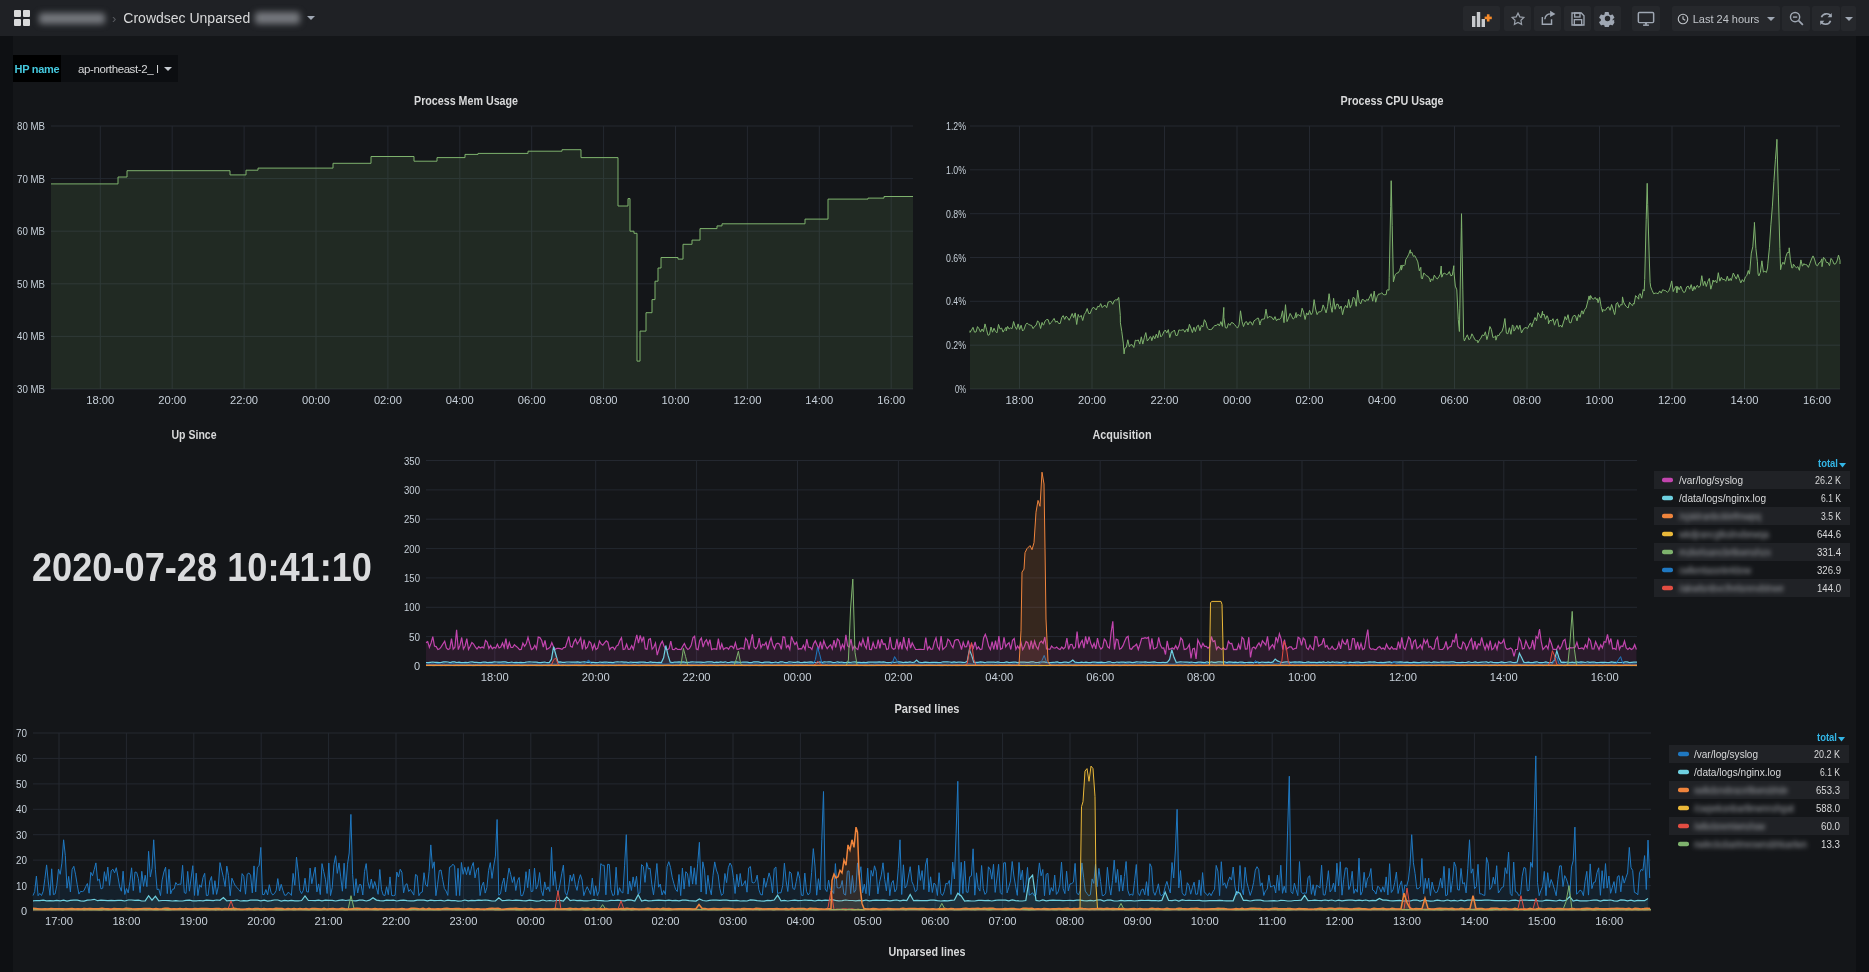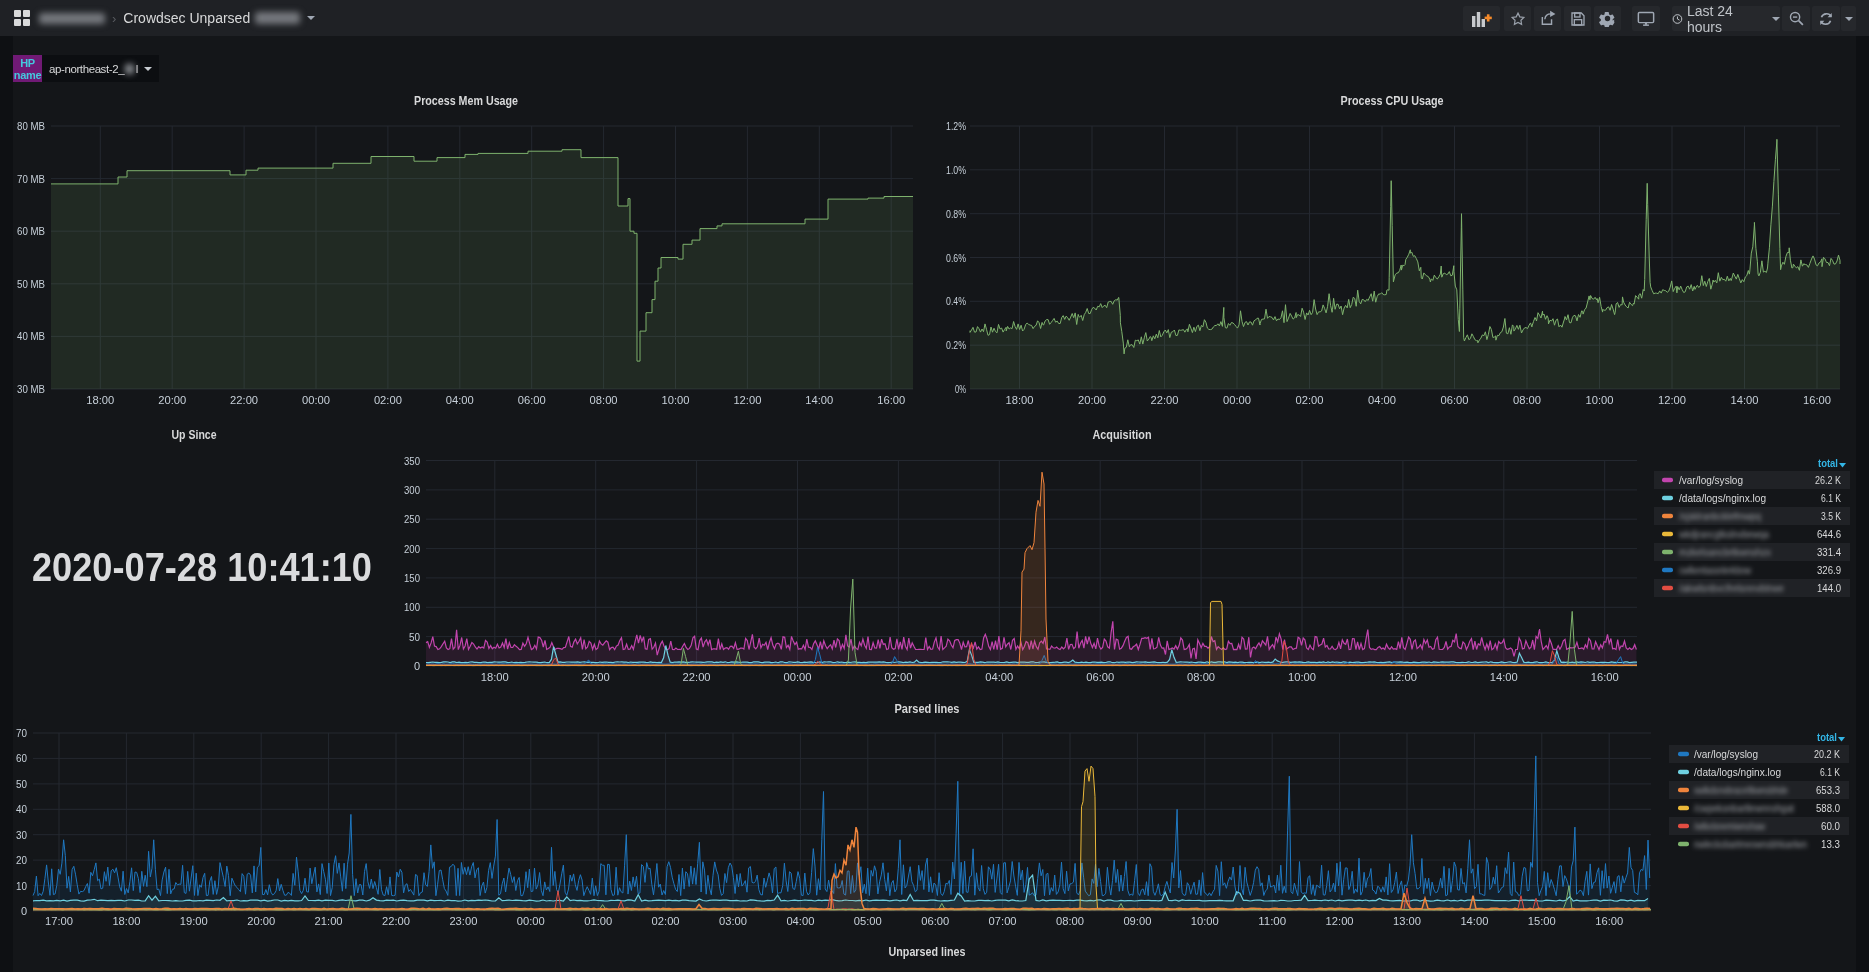--- a/index.html
+++ b/index.html
@@ -1,24 +1,24 @@
 <!DOCTYPE html>
 <html><head><meta charset="utf-8"><style>
 *{margin:0;padding:0;box-sizing:border-box;}
 html,body{width:1869px;height:972px;background:#141619;overflow:hidden;font-family:"Liberation Sans",sans-serif;}
 #page{position:relative;width:1869px;height:972px;background:#141619;}
 #navbar{position:absolute;top:0;left:0;width:100%;height:36px;background:#1f2125;}
 .nbtn{position:absolute;top:6px;height:25px;background:#26282c;border-radius:2px;display:flex;align-items:center;justify-content:center;}
 #crumb{position:absolute;top:0;left:13px;height:36px;display:flex;align-items:center;color:#d8d9da;font-size:14px;}
 .blurblob{display:inline-block;background:#75787d;border-radius:3px;filter:blur(3px);}
 #varrow{position:absolute;top:55px;left:13px;height:27px;display:flex;}
-#varlabel{background:#701a75;color:#45c8dd;font-size:11px;font-weight:bold;display:flex;align-items:center;justify-content:center;width:29px;letter-spacing:-0.3px;text-align:center;}
-#varvalue{background:#0c0e11;color:#d8d9da;font-size:11.5px;display:flex;align-items:center;padding:0 7px;width:117px;letter-spacing:-0.4px;white-space:nowrap;overflow:hidden;}
+#varlabel{background:#000000;color:#45c8dd;font-size:11px;font-weight:bold;display:flex;align-items:center;justify-content:center;width:48px;letter-spacing:-0.3px;}
+#varvalue{background:#0c0e11;color:#d8d9da;font-size:11.5px;display:flex;align-items:center;padding:0 17px;width:117px;letter-spacing:-0.4px;white-space:nowrap;overflow:hidden;}
 .caret{display:inline-block;width:0;height:0;border-left:4px solid transparent;border-right:4px solid transparent;border-top:4.5px solid #9fa7b3;margin-left:8px;}
-#timepick{position:absolute;left:1672px;top:6px;width:108px;height:25px;background:#26282c;border-radius:2px;color:#c0c4c9;font-size:14px;display:flex;align-items:center;justify-content:center;}
+#timepick{position:absolute;left:1672px;top:6px;width:108px;height:25px;background:#26282c;border-radius:2px;color:#c0c4c9;font-size:11px;display:flex;align-items:center;justify-content:center;}
 </style></head>
 <body>
 <div id="page">
 <div style="position:absolute;left:0;top:36px;width:13px;height:936px;background:#0e1013"></div>
 <div style="position:absolute;left:1856px;top:36px;width:13px;height:936px;background:#0e1013"></div>
 <div id="navbar">
  <div id="crumb">
    <span style="margin-right:8px;display:inline-flex">
           <svg width="18" height="18" viewBox="0 0 18 18">
             <g fill="#d8d9da">

